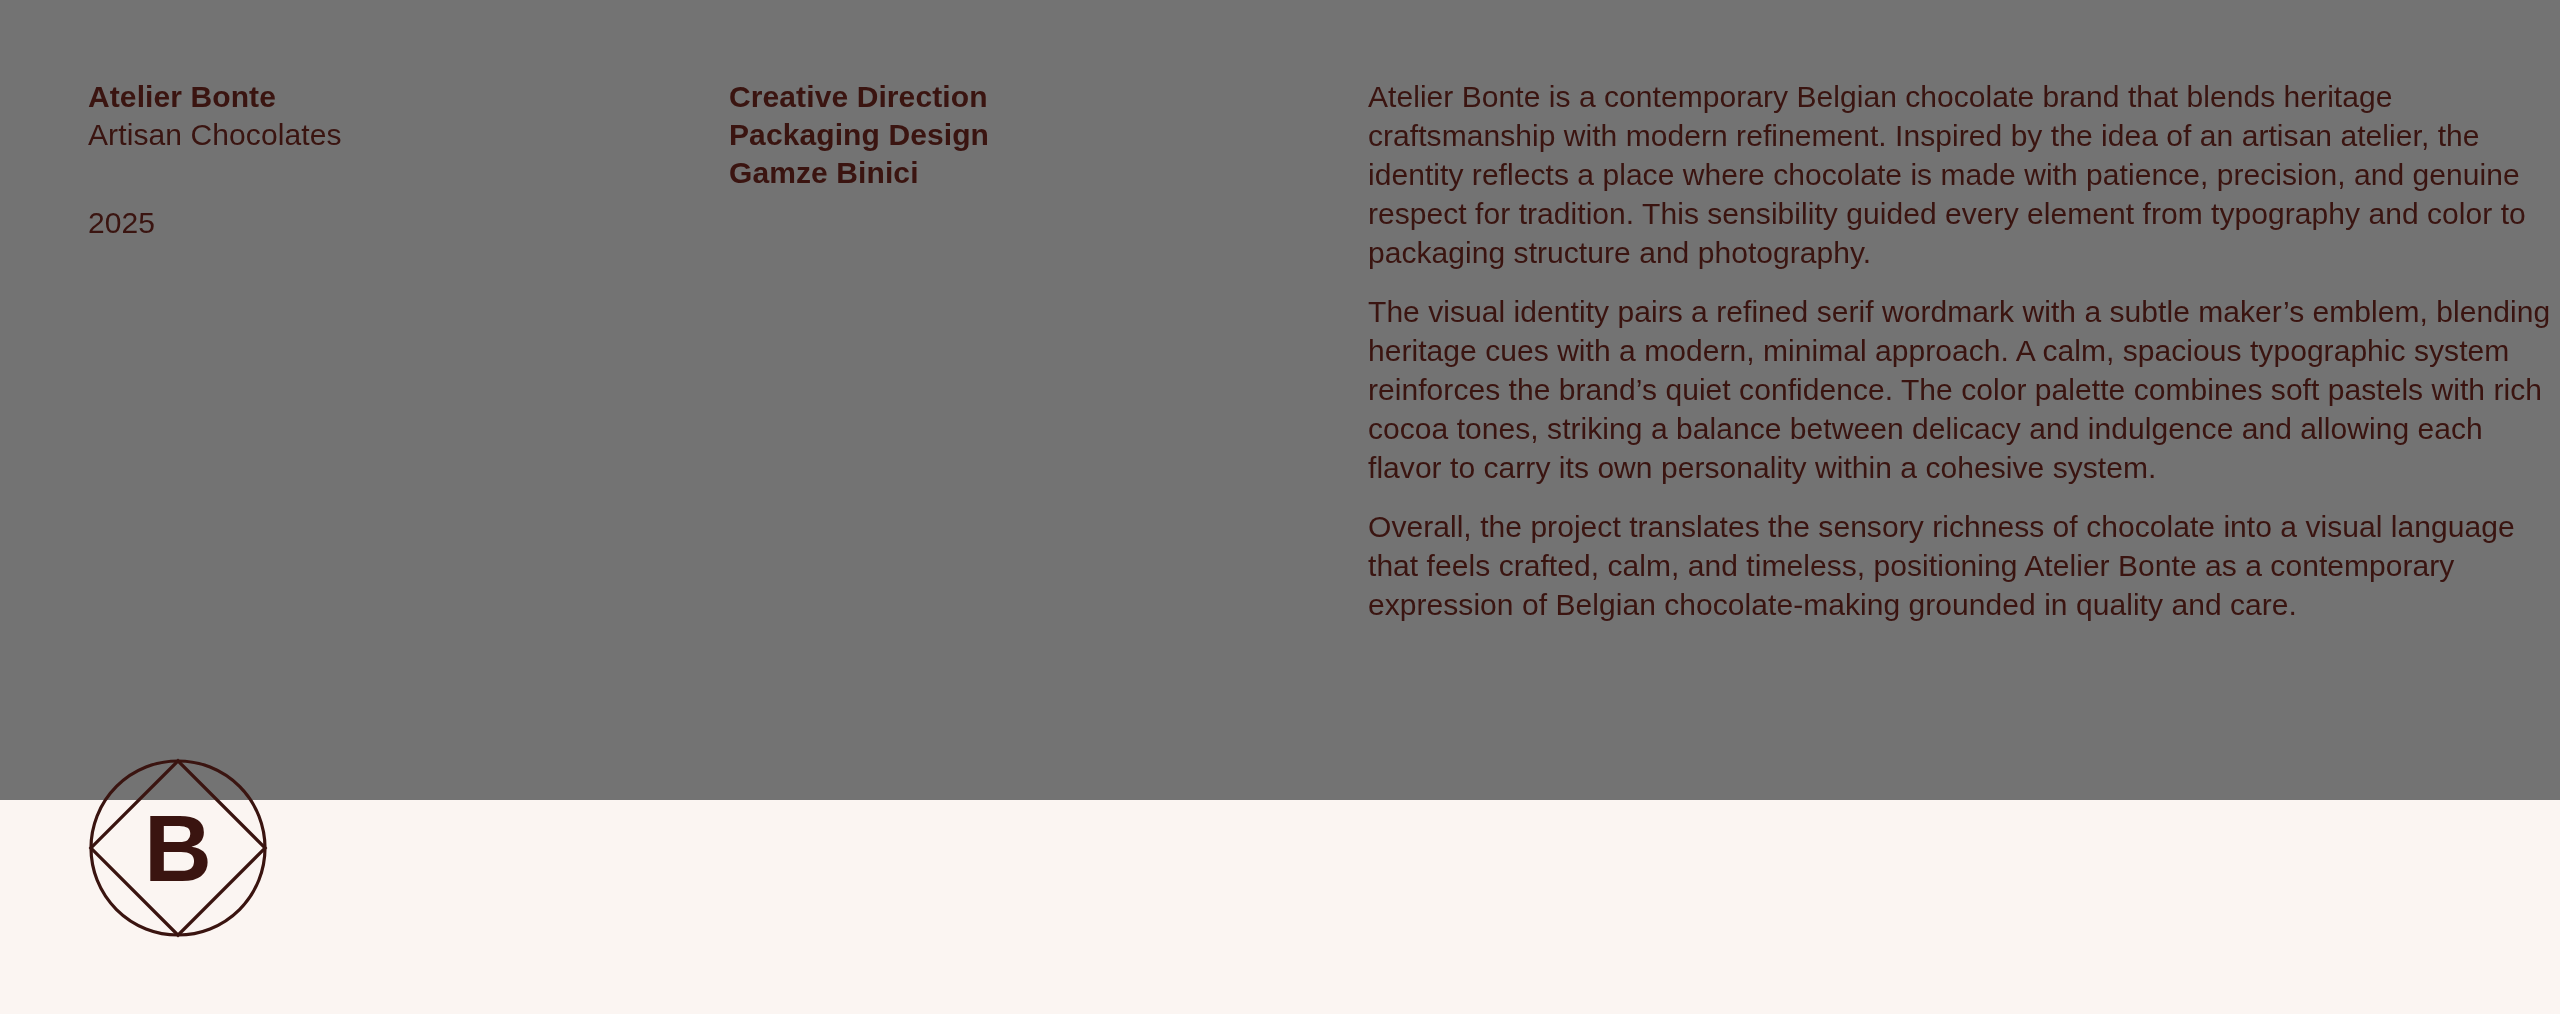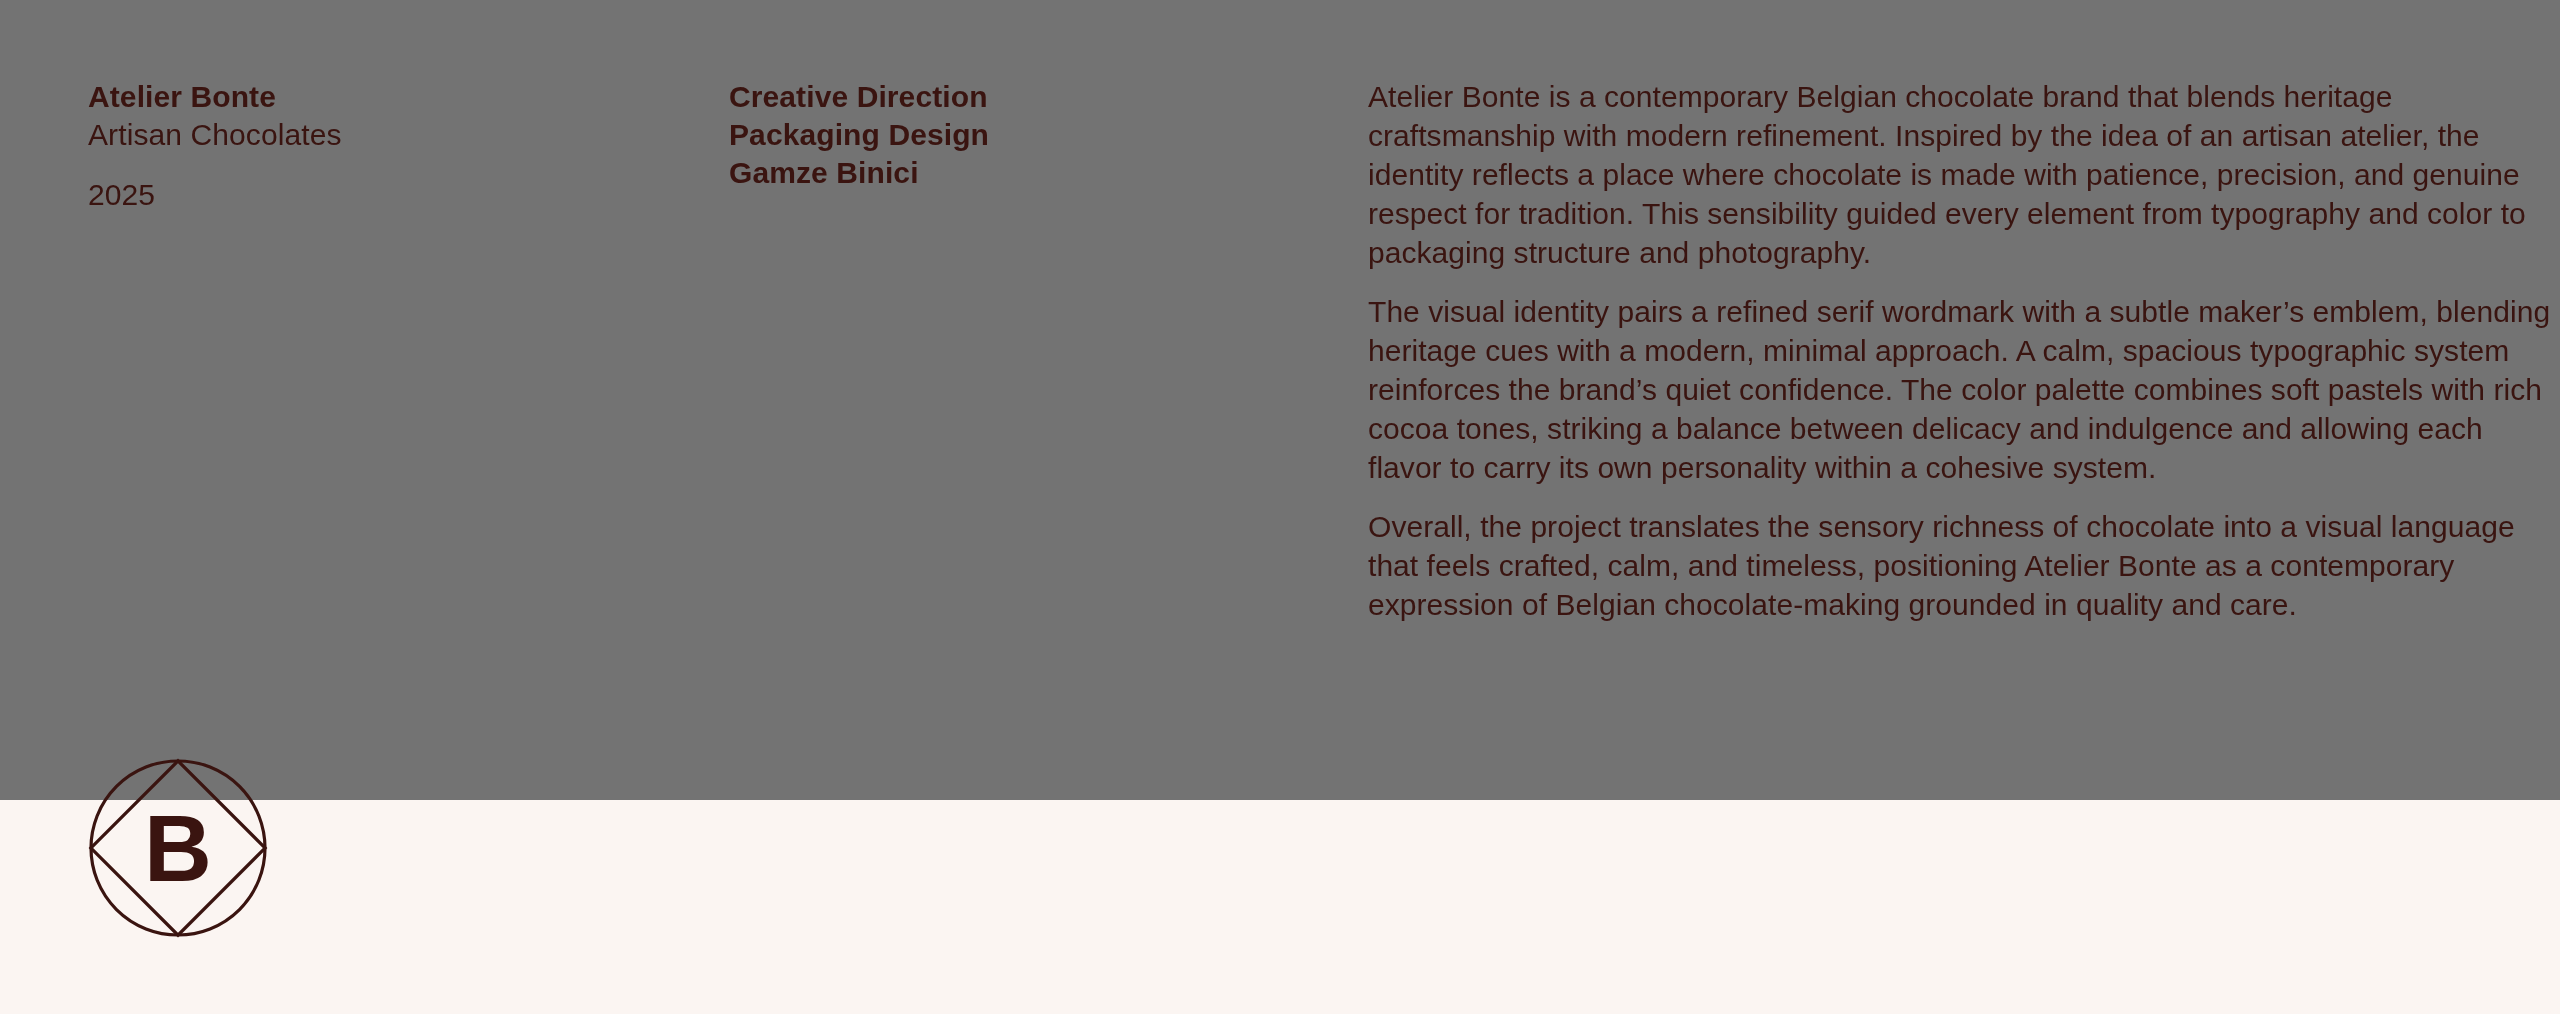--- a/index.html
+++ b/index.html
@@ -43,21 +43,21 @@
 
   .client-category {
     font-size: 30px;
     font-weight: 400;
     line-height: 38px;
     letter-spacing: 0.1px;
     white-space: nowrap;
   }
 
   .client-year {
-    margin-top: 22px;
+    margin-top: 50px;
     font-size: 30px;
     font-weight: 400;
     line-height: 38px;
     letter-spacing: 0.1px;
   }
 
   
   .logo-mark {
     position: absolute;
     left: 88px;

